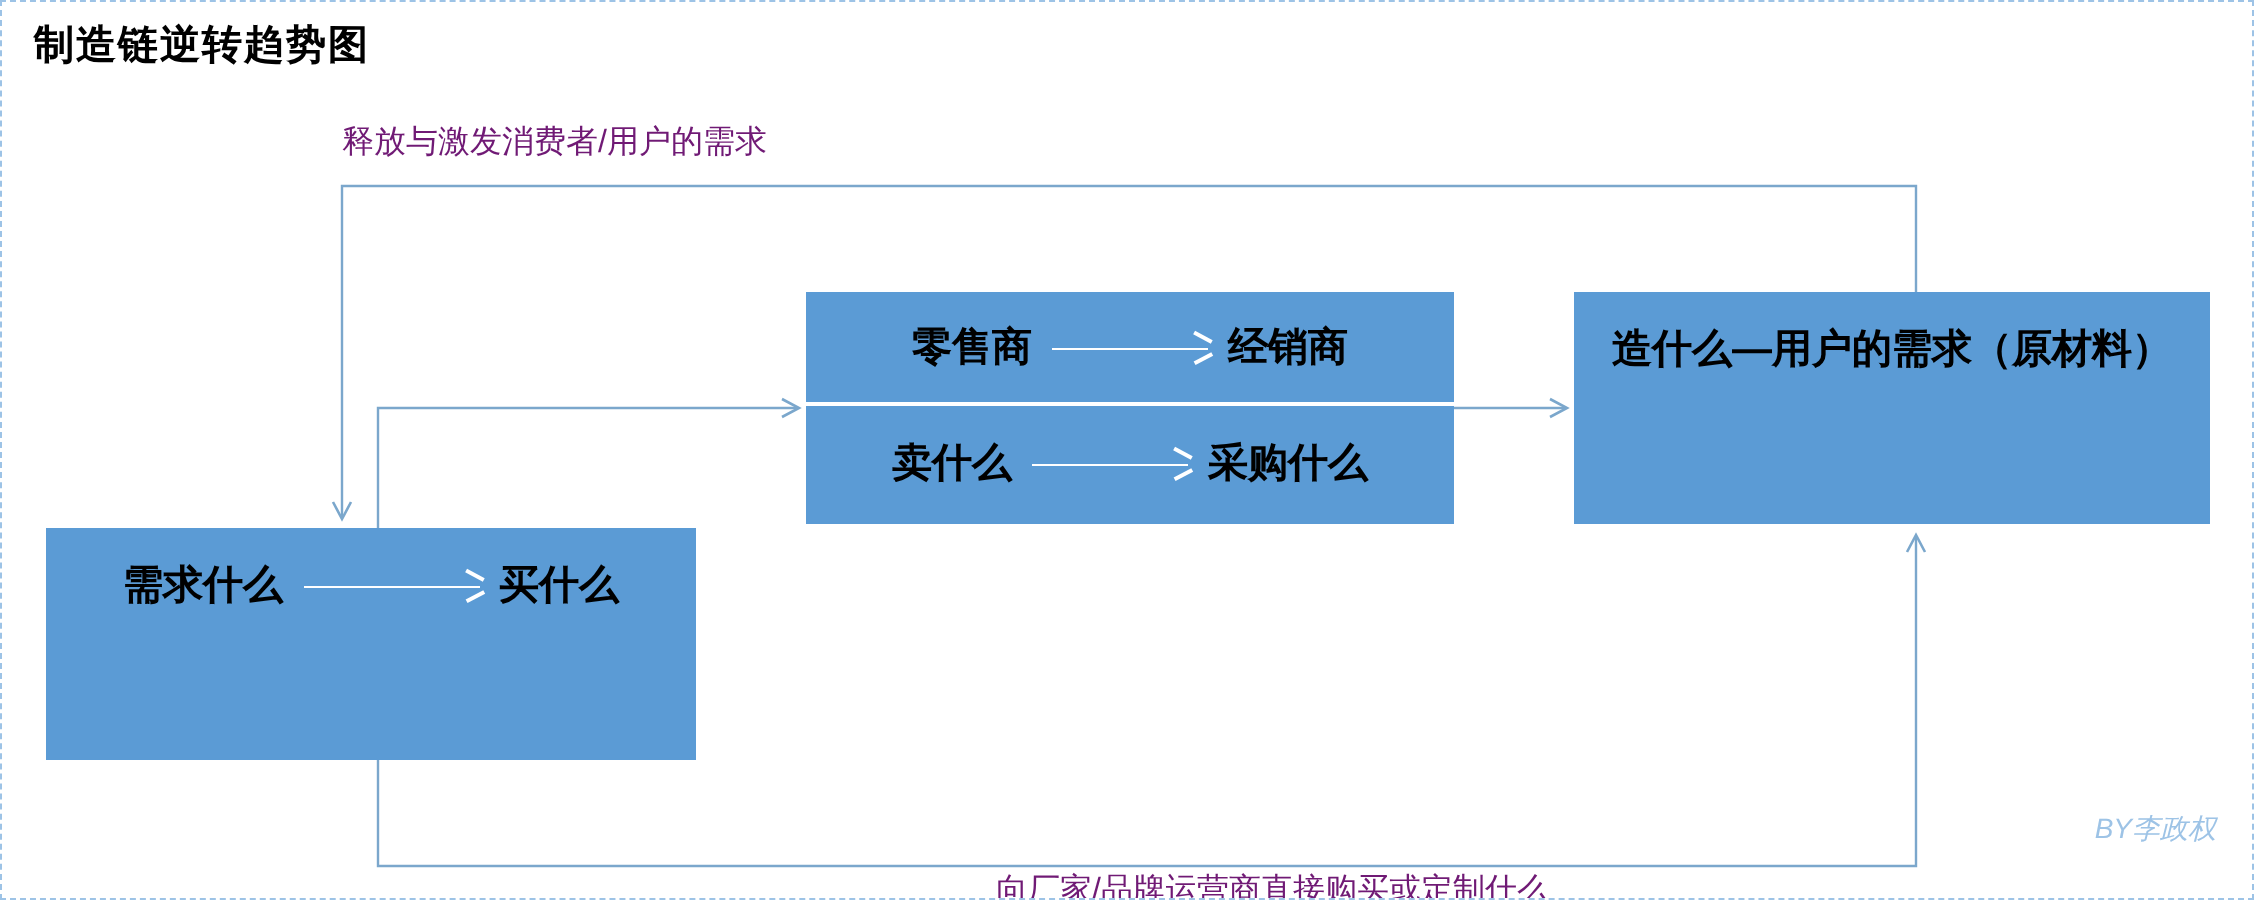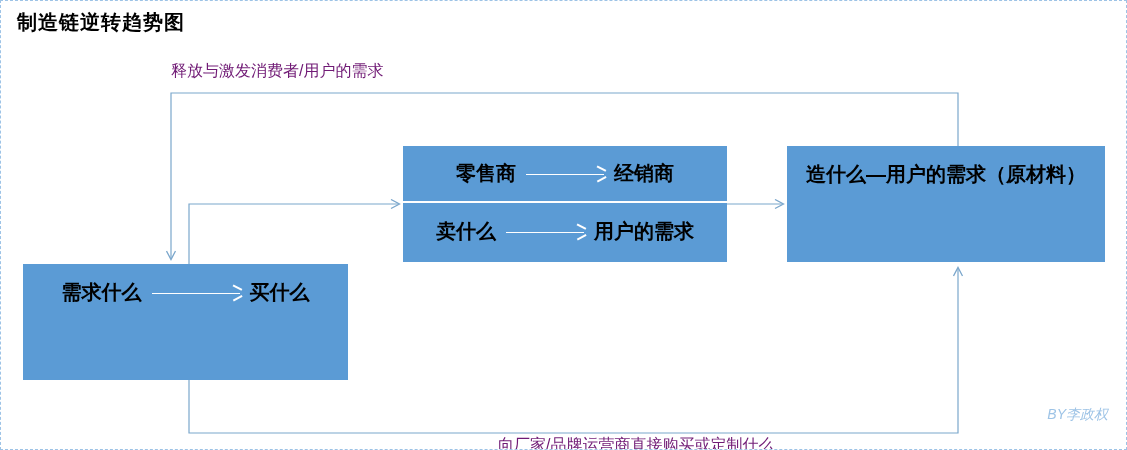--- a/index.html
+++ b/index.html
@@ -156,21 +156,21 @@
           <span class="head"></span>
       </span>
       <span class="row-term">经销商</span>
     </div>
     <div class="node-row bottom">
       <span class="row-term">卖什么</span>
       <span class="flow-arrow" style="width:78px;">
         <span class="shaft"></span>
           <span class="head"></span>
       </span>
-      <span class="row-term">用户的需求</span>
+      <span class="row-term">采购什么</span>
     </div>
   </div>
 
   <div class="node-box" style="left:786px; top:145px; width:318px; height:116px;">
     <div class="node-row bottom" style="font-size:20px;">
       <span class="row-term">造什么—用户的需求（原材料）</span>
     </div>
   </div>
 
   <div class="node-box" style="left:22px; top:263px; width:325px; height:116px;">

